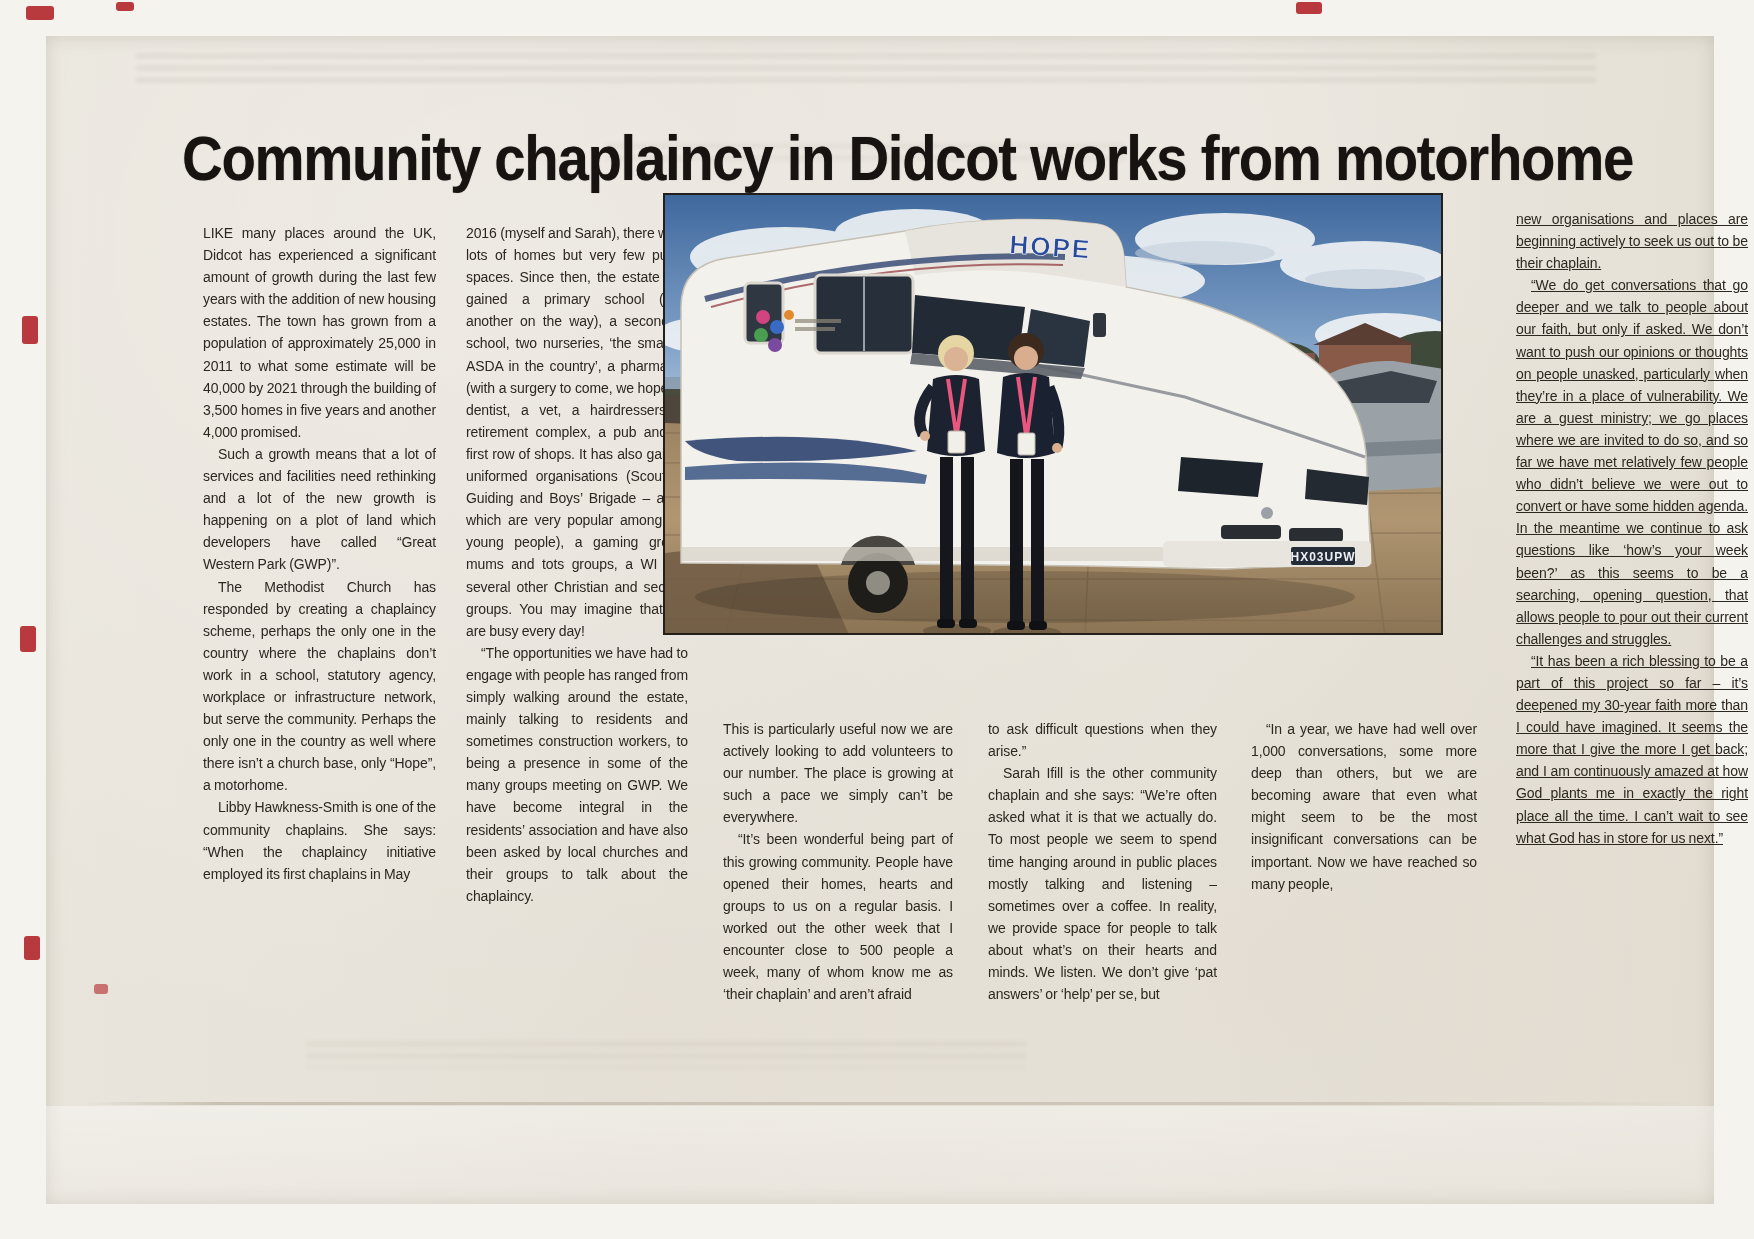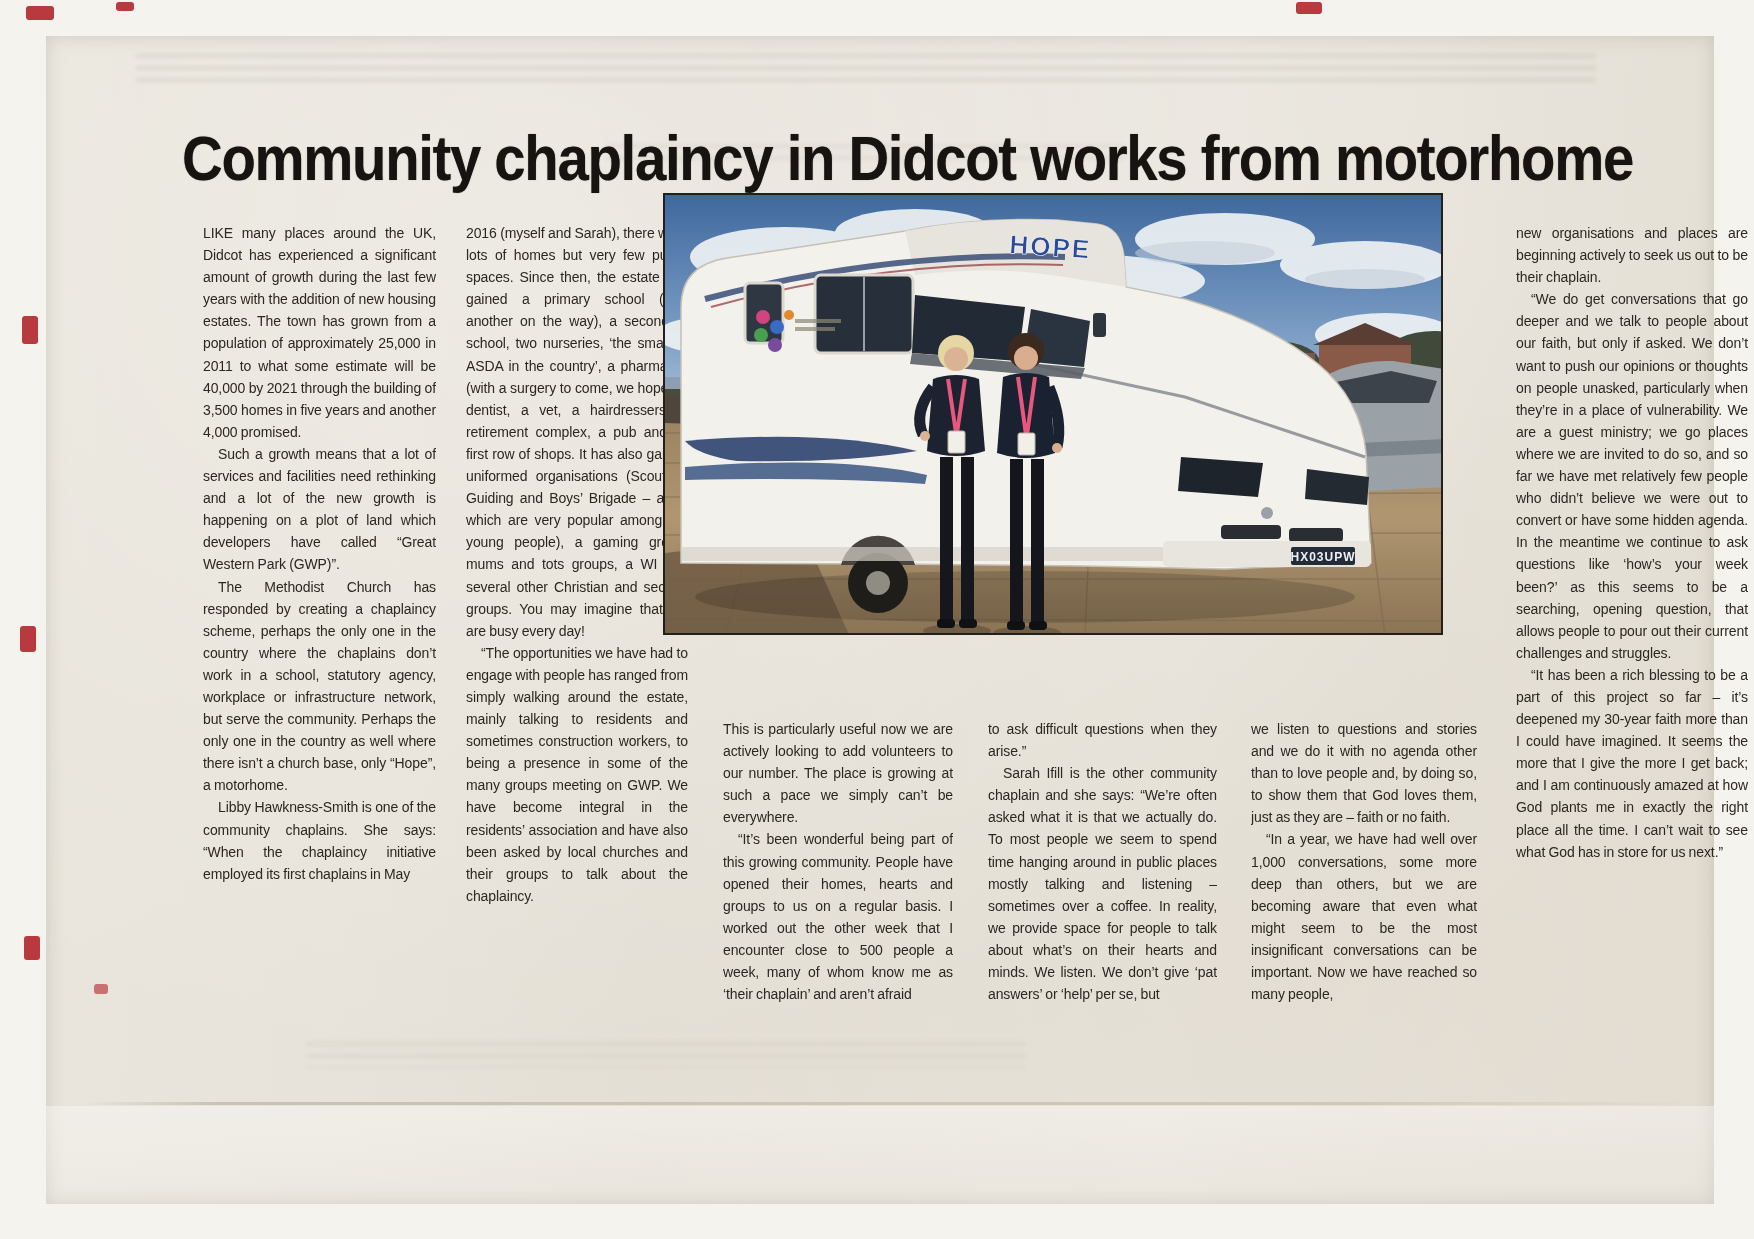--- a/index.html
+++ b/index.html
@@ -51,21 +51,21 @@
     position:absolute;font-size:14px;line-height:22.1px;color:#2c2720;
     letter-spacing:-.1px;word-spacing:-.5px;overflow:hidden;
   }
   .col p{margin:0;text-align:justify;hyphens:auto;-webkit-hyphens:auto;}
   .col p.ind{text-indent:15px;}
   .c1{left:157px;top:186px;width:233px;height:852px;}
   .c2{left:420px;top:186px;width:222px;height:852px;}
   .c3{left:677px;top:682px;width:230px;height:362px;}
   .c4{left:942px;top:682px;width:229px;height:362px;}
   .c5{left:1205px;top:682px;width:226px;height:362px;}
-  .c6{left:1470px;top:186px;width:232px;height:852px;}
+  .c6{left:1470px;top:172px;width:232px;height:852px;text-decoration:underline;}
   
   figure.photo{position:absolute;left:663px;top:193px;width:780px;margin:0;}
   .photo-frame{
     width:780px;height:442px;border:2px solid #23201c;box-sizing:border-box;
     background:#9cb8d6;overflow:hidden;
   }
   figcaption{
     width:780px;margin-top:9px;text-align:center;
     font-size:20px;font-weight:700;color:#1b1713;letter-spacing:-.2px;
   }
@@ -255,21 +255,20 @@
 
     <section class="col c3">
       <p>This is particularly useful now we are actively looking to add volunteers to our number. The place is growing at such a pace we simply can’t be everywhere.</p>
       <p class="ind">“It’s been wonderful being part of this growing community. People have opened their homes, hearts and groups to us on a regular basis. I worked out the other week that I encounter close to 500 people a week, many of whom know me as ‘their chaplain’ and aren’t afraid</p>
     </section>
     <section class="col c4">
       <p>to ask difficult questions when they arise.”</p>
       <p class="ind">Sarah Ifill is the other community chaplain and she says: “We’re often asked what it is that we actually do. To most people we seem to spend time hanging around in public places mostly talking and listening – sometimes over a coffee. In reality, we provide space for people to talk about what’s on their hearts and minds. We listen. We don’t give ‘pat answers’ or ‘help’ per se, but</p>
     </section>
     <section class="col c5">
-      <p>we listen to questions and stories and we do it with no agenda other than to love people and, by doing so, to show them that God loves them, just as they are – faith or no faith.</p>
       <p class="ind">“In a year, we have had well over 1,000 conversations, some more deep than others, but we are becoming aware that even what might seem to be the most insignificant conversations can be important. Now we have reached so many people,</p>
     </section>
     <section class="col c6">
       <p>new organisations and places are beginning actively to seek us out to be their chaplain.</p>
       <p class="ind">“We do get conversations that go deeper and we talk to people about our faith, but only if asked. We don’t want to push our opinions or thoughts on people unasked, particularly when they’re in a place of vulnerability. We are a guest ministry; we go places where we are invited to do so, and so far we have met relatively few people who didn’t believe we were out to convert or have some hidden agenda. In the meantime we continue to ask questions like ‘how’s your week been?’ as this seems to be a searching, opening question, that allows people to pour out their current challenges and struggles.</p>
       <p class="ind">“It has been a rich blessing to be a part of this project so far – it’s deepened my 30-year faith more than I could have imagined. It seems the more that I give the more I get back; and I am continuously amazed at how God plants me in exactly the right place all the time. I can’t wait to see what God has in store for us next.”</p>
     </section>
 
     <div class="crease"></div>
     <div class="below-crease"></div>

